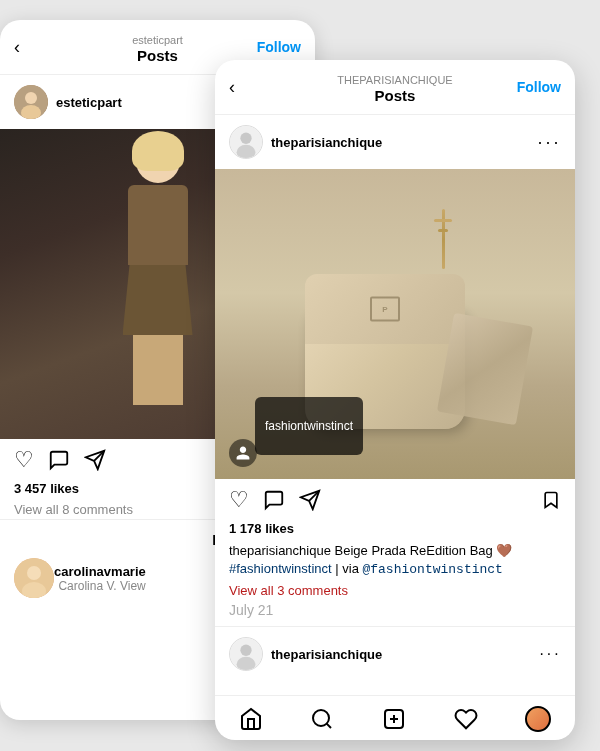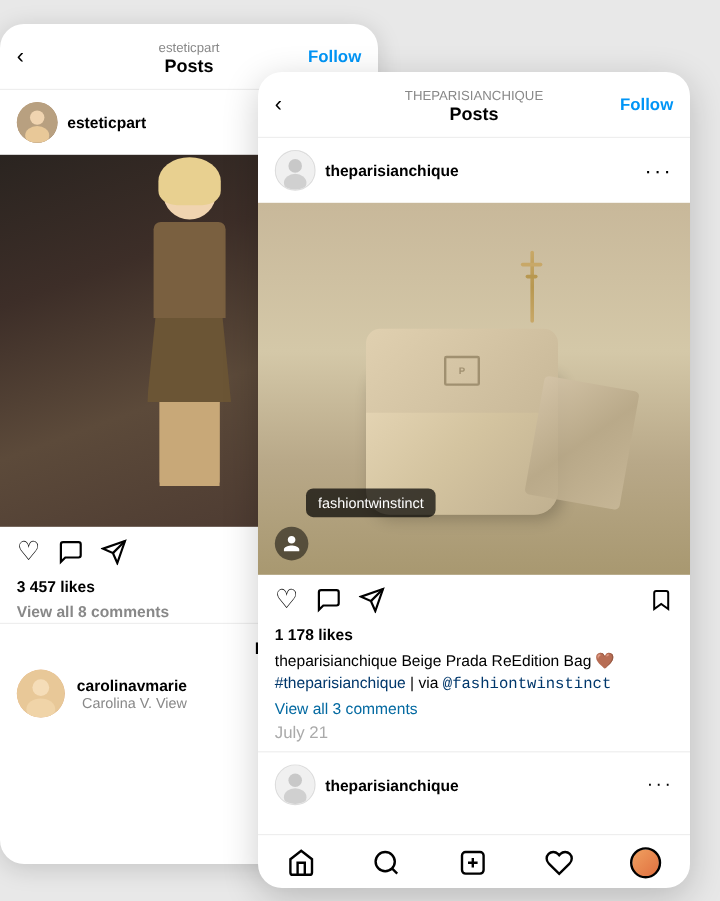--- a/index.html
+++ b/index.html
@@ -209,39 +209,37 @@
     .back-likes {
       padding: 0 14px 4px;
       font-size: 13px;
       font-weight: 700;
       color: #000;
     }
     .back-caption {
       padding: 2px 14px;
       font-size: 13px;
       color: #888;
-      font-weight: bold;
     }
 
     
     .in-this-photo {
       padding: 12px 14px 8px;
       border-top: 1px solid #eee;
       text-align: right;
     }
     .in-this-photo-title {
       font-size: 14px;
       font-weight: 600;
       color: #000;
       margin-bottom: 10px;
     }
     .photo-person {
       display: flex;
       align-items: center;
-      gap: 10px;
     }
     .photo-person-avatar {
       width: 40px;
       height: 40px;
       border-radius: 50%;
       background: linear-gradient(135deg, #f0c090, #d4a070);
       overflow: hidden;
       flex-shrink: 0;
     }
     .photo-person-name {
@@ -416,26 +414,26 @@
       width: 80px;
       height: 100px;
       background: linear-gradient(135deg, #d4c4a8, #b8a888, #c8b898);
       border-radius: 4px;
       transform: rotate(10deg);
       opacity: 0.9;
     }
 
     .tag-overlay {
       position: absolute;
-      bottom: 48px;
+      bottom: 24px;
       left: 40px;
       background: rgba(0,0,0,0.7);
       color: #fff;
       font-size: 12px;
-      padding: 5px 10px;
+      padding: 22px 10px;
       border-radius: 6px;
     }
 
     .person-icon-circle {
       position: absolute;
       bottom: 12px;
       left: 14px;
       width: 28px;
       height: 28px;
       background: rgba(0,0,0,0.5);
@@ -475,21 +473,21 @@
     .front-caption .hashtag {
       color: #00376b;
     }
     .front-caption .mention {
       color: #00376b;
       font-family: Liberation Mono, monospace;
     }
     .front-comments {
       padding: 0 14px 2px;
       font-size: 13px;
-      color: #0369a1;
+      color: #b91c1c;
       flex-shrink: 0;
     }
     .front-date {
       padding: 2px 14px 8px;
       font-size: 14px;
       color: #aaa;
       flex-shrink: 0;
     }
 
     
@@ -674,21 +672,21 @@
     <span class="action-icon bookmark-icon">
       <svg width="20" height="22" viewBox="0 0 24 24" fill="none" stroke="#000" stroke-width="2">
         <path d="M19 21l-7-5-7 5V5a2 2 0 0 1 2-2h10a2 2 0 0 1 2 2z"></path>
       </svg>
     </span>
   </div>
 
   <div class="front-likes">1 178 likes</div>
   <div class="front-caption">
     <span>theparisianchique Beige Prada ReEdition Bag 🤎</span><br>
-    <span class="hashtag">#theparisianchique</span>
+    <span class="hashtag">#fashiontwinstinct</span>
     <span> | via </span>
     <span class="mention">@fashiontwinstinct</span>
   </div>
   <div class="front-comments">View all 3 comments</div>
   <div class="front-date">July 21</div>
 
   <div class="divider"></div>
 
   <div class="front-comment-row">
     <div class="front-avatar-sm">

